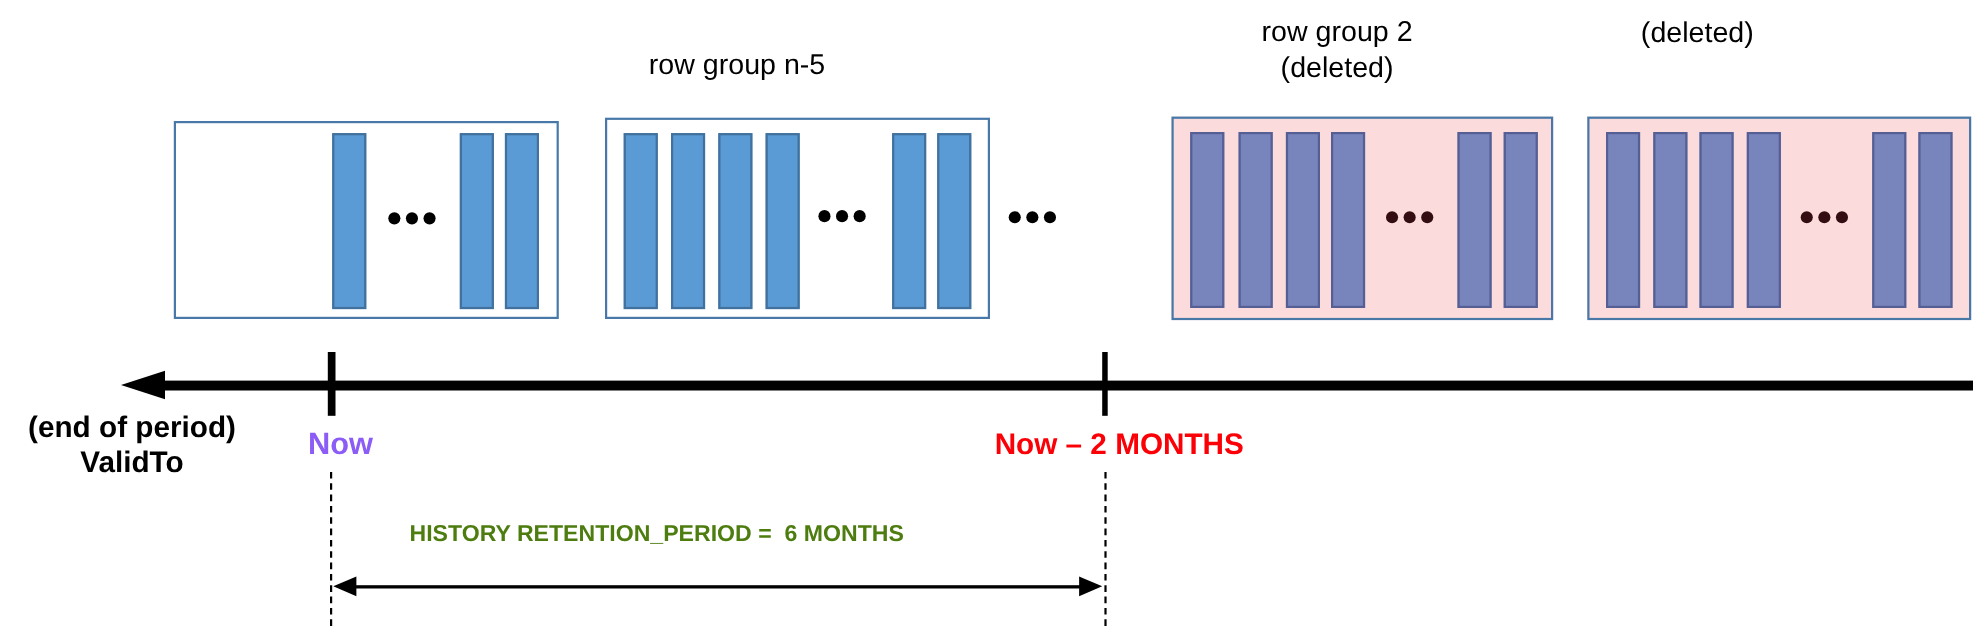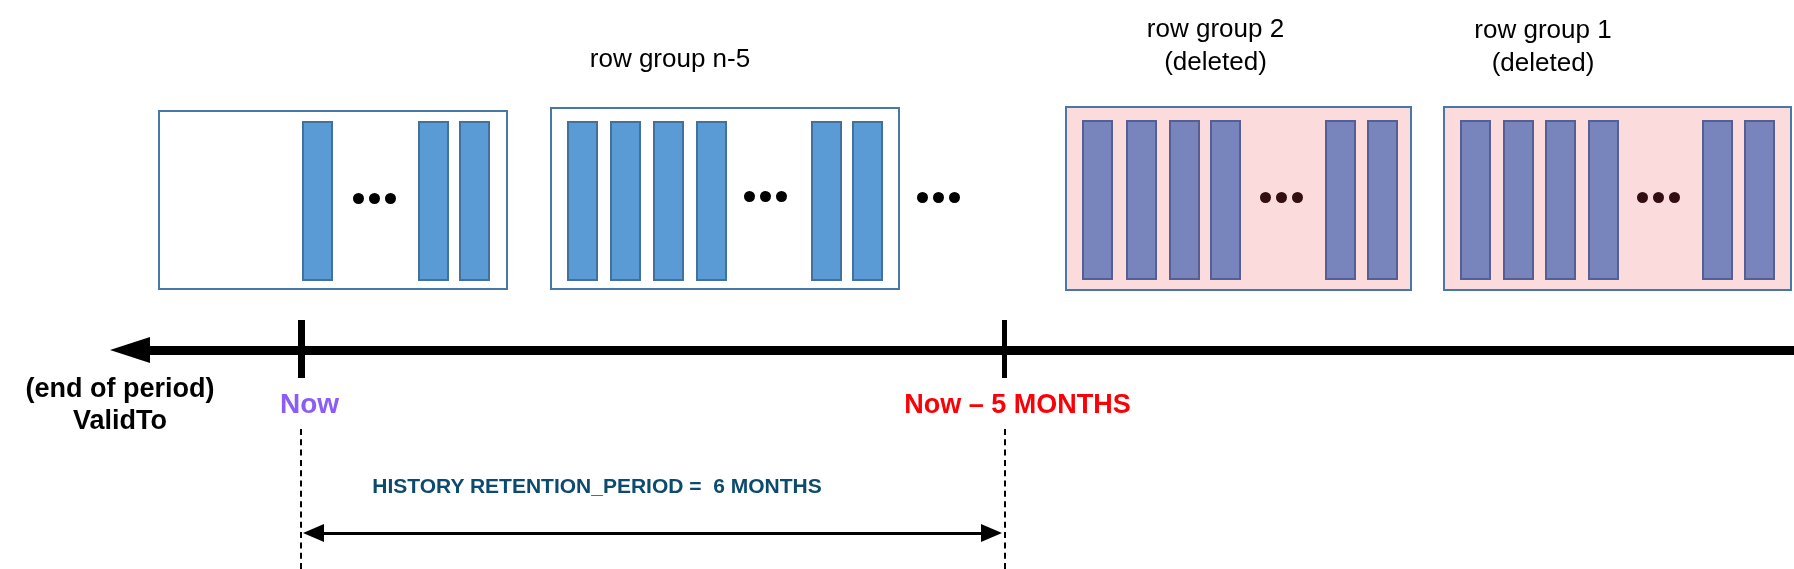--- a/index.html
+++ b/index.html
@@ -43,21 +43,21 @@
   }
   .past-label{
     position:absolute;left:875px;top:389px;width:285px;text-align:center;
     font-weight:bold;font-size:27px;color:#fb0007;white-space:nowrap;
   }
   .dash{position:absolute;width:0;border-left:2px dashed #000;top:429px;height:140px;}
   .dash.d1{left:300px;}
   .dash.d2{left:1004px;}
   .retention-label{
     position:absolute;left:371px;top:474px;width:452px;text-align:center;
-    font-weight:bold;font-size:21px;color:#0c4a6e;white-space:pre;
+    font-weight:bold;font-size:21px;color:#4d7c0f;white-space:pre;
   }
   .ret-line{position:absolute;left:320px;top:532px;width:663px;height:3px;background:#000;}
   .ret-head{position:absolute;top:524px;width:0;height:0;
     border-top:9px solid transparent;border-bottom:9px solid transparent;}
   .ret-head.l{left:303px;border-right:21px solid #000;}
   .ret-head.r{left:981px;border-left:21px solid #000;}
 </style>
 </head>
 <body>
 
@@ -109,21 +109,20 @@
     <div class="dots" style="left:193px;top:84px;">
       <span class="dot"></span>
       <span class="dot"></span>
       <span class="dot"></span>
     </div>
     <div class="bar" style="left:258px;"></div>
     <div class="bar" style="left:300px;"></div>
   </div>
 
   <div class="rg-label" style="left:1418px;top:13px;width:250px;">
-    <div>row group 1</div>
     <div>(deleted)</div>
   </div>
   <div class="box deleted" style="left:1443px;top:106px;width:349px;height:185px;">
     <div class="bar" style="left:15px;"></div>
     <div class="bar" style="left:58px;"></div>
     <div class="bar" style="left:100px;"></div>
     <div class="bar" style="left:143px;"></div>
     <div class="dots" style="left:192px;top:84px;">
       <span class="dot"></span>
       <span class="dot"></span>
@@ -137,21 +136,21 @@
   <div class="axis-line"></div>
   <div class="tick now"></div>
   <div class="tick past"></div>
 
   <div class="axis-caption">
     <div>(end of period)</div>
     <div>ValidTo</div>
   </div>
 
   <div class="now-label">Now</div>
-  <div class="past-label">Now – 5 MONTHS</div>
+  <div class="past-label">Now – 2 MONTHS</div>
 
   <div class="dash d1"></div>
   <div class="dash d2"></div>
 
   <div class="retention-label">HISTORY RETENTION_PERIOD =  6 MONTHS</div>
   <div class="ret-head l"></div>
   <div class="ret-line"></div>
   <div class="ret-head r"></div>
 
 </div>

